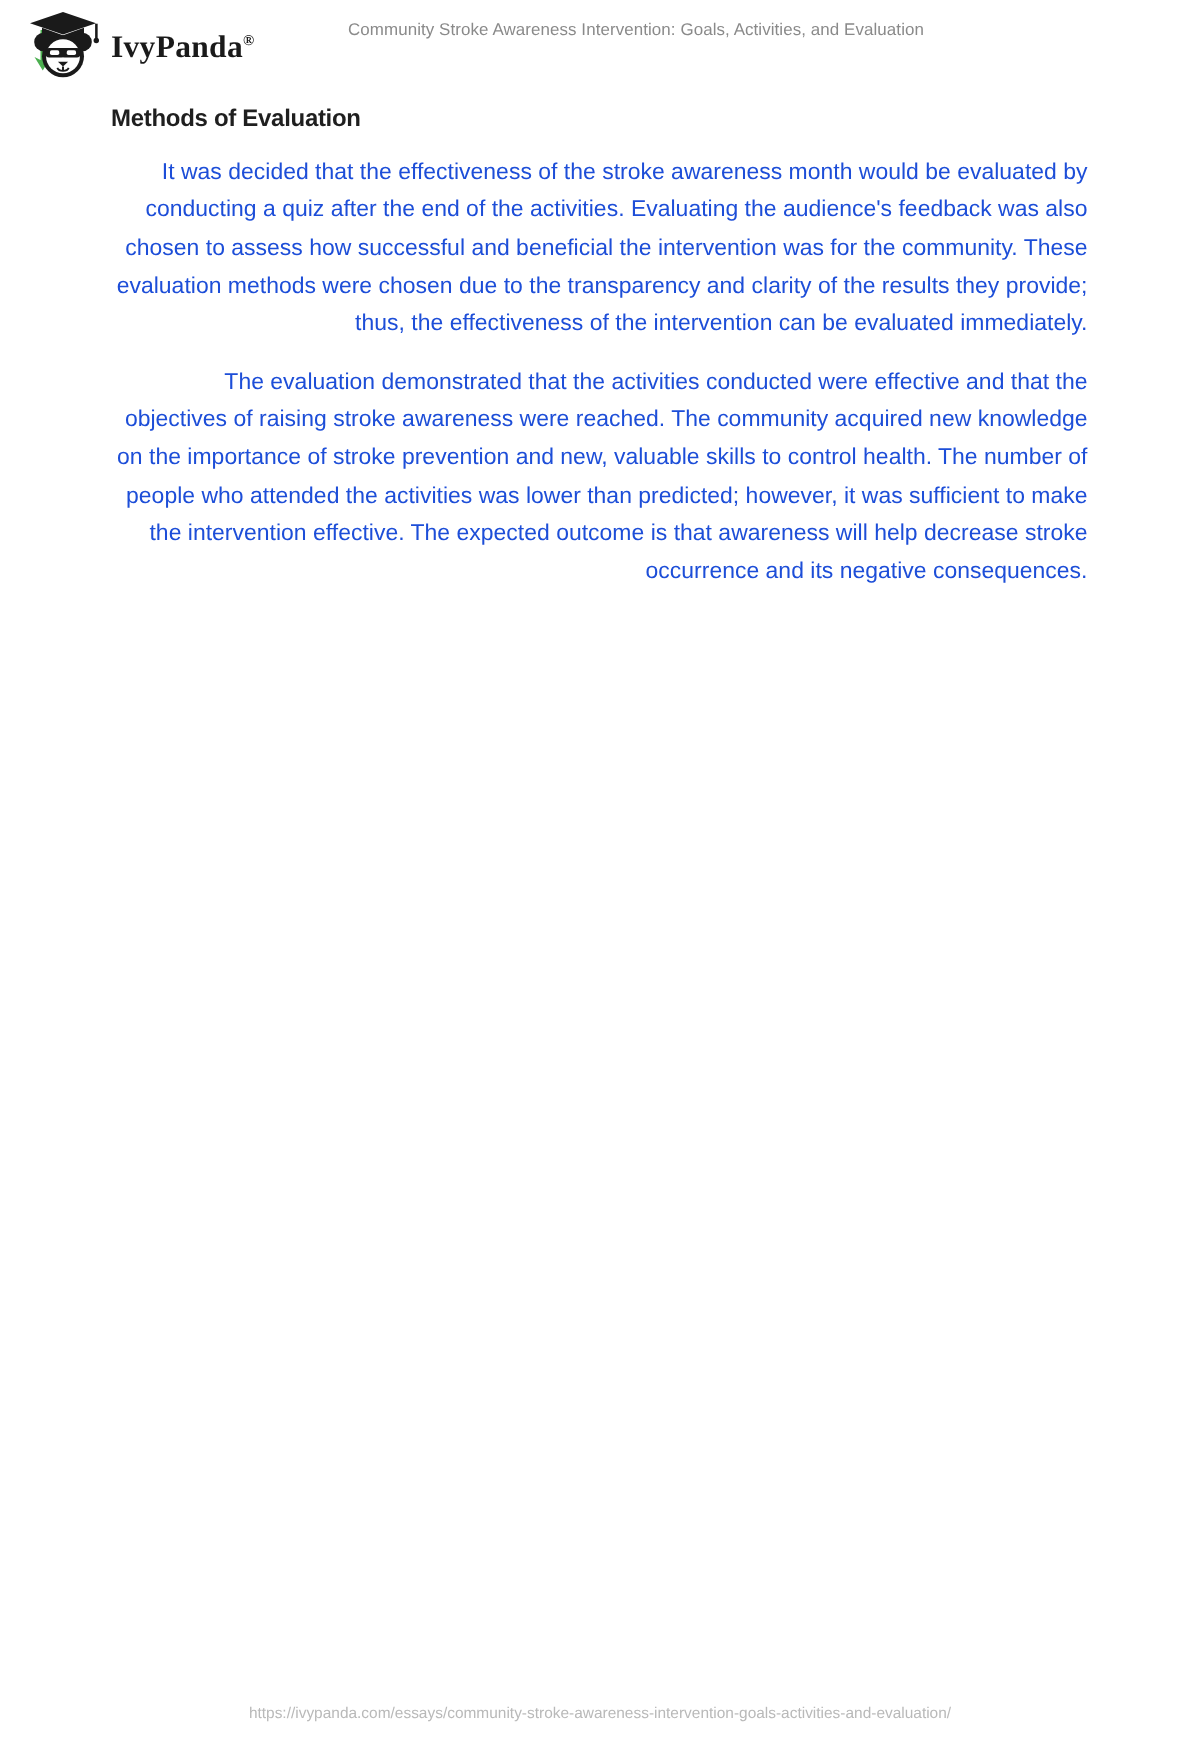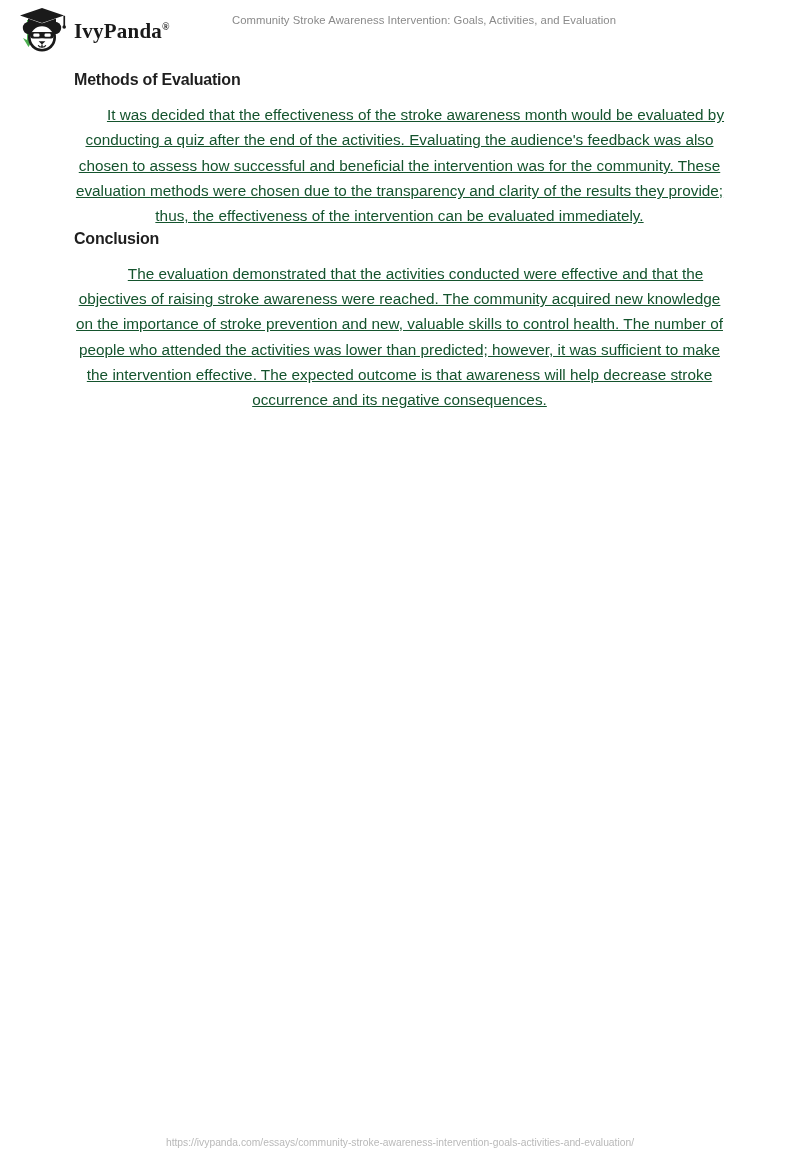--- a/index.html
+++ b/index.html
@@ -84,26 +84,25 @@
     letter-spacing: -0.2px;
     line-height: 1.2;
   }
 
   .heading-methods { margin-top: 4px; }
   .heading-conclusion { margin-top: 30px; }
 
   p.body-text {
     font-size: 15.3px;
     line-height: 25.3px;
-    color: #14532d;
+    color: #1d4ed8;
     margin: 13px 0 0 0;
-    text-align: center;
+    text-align: right;
     text-indent: 32px;
     letter-spacing: 0.01px;
-    text-decoration: underline;
   }
 
   
   .page-footer {
     position: absolute;
     left: 0;
     top: 1132px;
     width: 800px;
     text-align: center;
   }
@@ -154,20 +153,19 @@
 
   <div class="header-title">Community Stroke Awareness Intervention: Goals, Activities, and Evaluation</div>
 </div>
 
 <div class="content">
 
   <h2 class="section-heading heading-methods">Methods of Evaluation</h2>
 
   <p class="body-text">It was decided that the effectiveness of the stroke awareness month would be evaluated by conducting a quiz after the end of the activities. Evaluating the audience's feedback was also chosen to assess how successful and beneficial the intervention was for the community. These evaluation methods were chosen due to the transparency and clarity of the results they provide; thus, the effectiveness of the intervention can be evaluated immediately.</p>
 
-  <h2 class="section-heading heading-conclusion">Conclusion</h2>
 
   <p class="body-text">The evaluation demonstrated that the activities conducted were effective and that the objectives of raising stroke awareness were reached. The community acquired new knowledge on the importance of stroke prevention and new, valuable skills to control health. The number of people who attended the activities was lower than predicted; however, it was sufficient to make the intervention effective. The expected outcome is that awareness will help decrease stroke occurrence and its negative consequences.</p>
 </div>
 
 <div class="page-footer">
   <span class="footer-url">https://ivypanda.com/essays/community-stroke-awareness-intervention-goals-activities-and-evaluation/</span>
 </div>
 
 </body></html>

